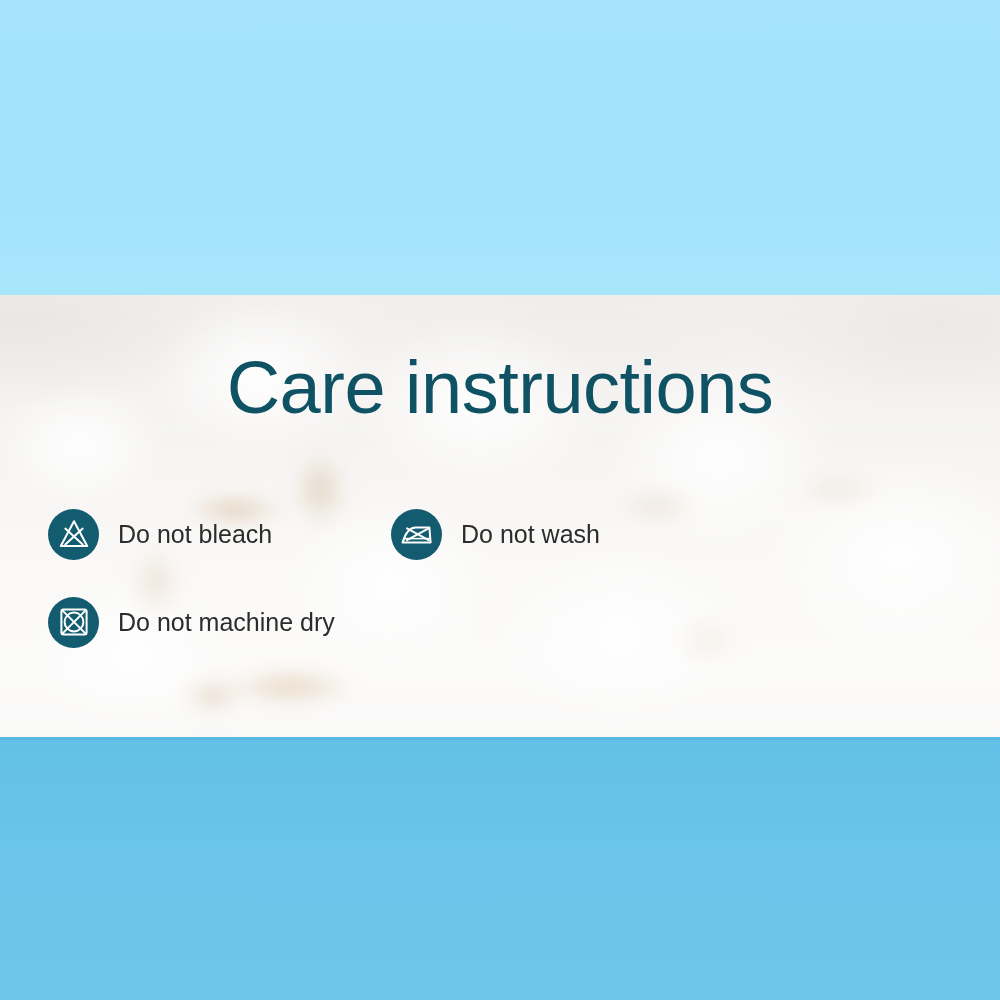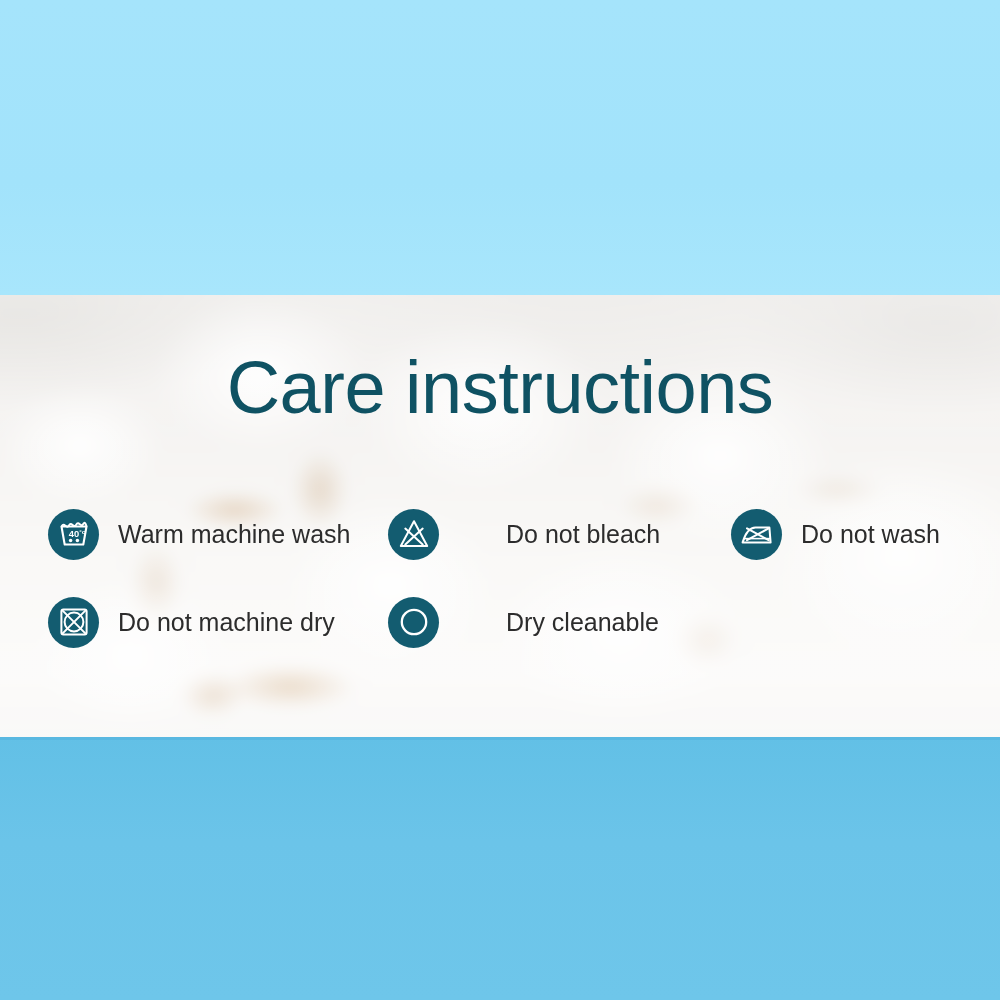--- a/index.html
+++ b/index.html
@@ -123,21 +123,21 @@
     display: flex;
     align-items: center;
     height: 88px;
   }
   .care-item {
     display: flex;
     align-items: center;
     height: 88px;
   }
   .care-item.col-1 { width: 340px; }
-  .care-item.col-2 { width: 343px; gap: 48px; }
+  .care-item.col-2 { width: 343px; }
   .care-item.col-3 { width: 237px; }
 
   .care-icon {
     flex: 0 0 auto;
     width: 51px;
     height: 51px;
     border-radius: 50%;
     background: #135c70;
     display: flex;
     align-items: center;
@@ -168,37 +168,20 @@
     <div class="veil"></div>
 
     <div id="content">
 
       <div id="page-title">Care instructions</div>
 
       <div id="care-grid">
 
         <div class="care-row">
 
-          <div class="care-item col-1">
-            <span class="care-icon">
-              <svg width="34" height="34" viewBox="0 0 34 34" aria-hidden="true">
-
-                <path d="M4.5 9.5 H29.5 L26.3 27.5 H7.7 Z" fill="none" stroke="#ffffff" stroke-width="2.1" stroke-linejoin="round"></path>
-
-                <path d="M4.8 9.2 C7.2 4.6 9.6 13.0 12.0 8.4 C14.4 3.8 16.8 12.2 19.2 7.6 C21.6 3.0 24.0 11.4 26.4 6.8 C27.6 4.5 28.7 6.6 29.4 9.1" fill="none" stroke="#ffffff" stroke-width="2.0" stroke-linecap="round" stroke-linejoin="round"></path>
-
-                <text x="17" y="19.6" text-anchor="middle" font-family="'Liberation Sans', sans-serif" font-size="9.4" font-weight="700" fill="#ffffff">40</text>
-                <text x="25.2" y="17.2" text-anchor="middle" font-family="'Liberation Sans', sans-serif" font-size="6.2" font-weight="700" fill="#ffffff">°c</text>
-
-                <circle cx="13.6" cy="23.4" r="1.75" fill="#ffffff"></circle>
-                <circle cx="20.4" cy="23.4" r="1.75" fill="#ffffff"></circle>
-              </svg>
-            </span>
-            <span class="care-label">Warm machine wash</span>
-          </div>
 
           <div class="care-item col-2">
             <span class="care-icon">
               <svg width="34" height="34" viewBox="0 0 34 34" aria-hidden="true">
                 <path d="M17 4.2 L30.2 29.0 H3.8 Z" fill="none" stroke="#ffffff" stroke-width="2.0" stroke-linejoin="round"></path>
                 <path d="M8.3 11.6 L25.7 27.6" fill="none" stroke="#ffffff" stroke-width="2.0" stroke-linecap="round"></path>
                 <path d="M25.7 11.6 L8.3 27.6" fill="none" stroke="#ffffff" stroke-width="2.0" stroke-linecap="round"></path>
               </svg>
             </span>
             <span class="care-label">Do not bleach</span>
@@ -228,27 +211,19 @@
               <svg width="34" height="34" viewBox="0 0 34 34" aria-hidden="true">
                 <rect x="4.4" y="4.4" width="25.2" height="25.2" rx="2" fill="none" stroke="#ffffff" stroke-width="2.0"></rect>
                 <circle cx="17" cy="17" r="9.4" fill="none" stroke="#ffffff" stroke-width="2.0"></circle>
                 <path d="M5.4 5.4 L28.6 28.6" fill="none" stroke="#ffffff" stroke-width="2.0" stroke-linecap="round"></path>
                 <path d="M28.6 5.4 L5.4 28.6" fill="none" stroke="#ffffff" stroke-width="2.0" stroke-linecap="round"></path>
               </svg>
             </span>
             <span class="care-label">Do not machine dry</span>
           </div>
 
-          <div class="care-item col-2">
-            <span class="care-icon">
-              <svg width="34" height="34" viewBox="0 0 34 34" aria-hidden="true">
-                <circle cx="17" cy="17" r="12.2" fill="none" stroke="#ffffff" stroke-width="2.3"></circle>
-              </svg>
-            </span>
-            <span class="care-label">Dry cleanable</span>
-          </div>
 
         </div>
 
       </div>
     </div>
   </div>
 </div>
 
 </body></html>

